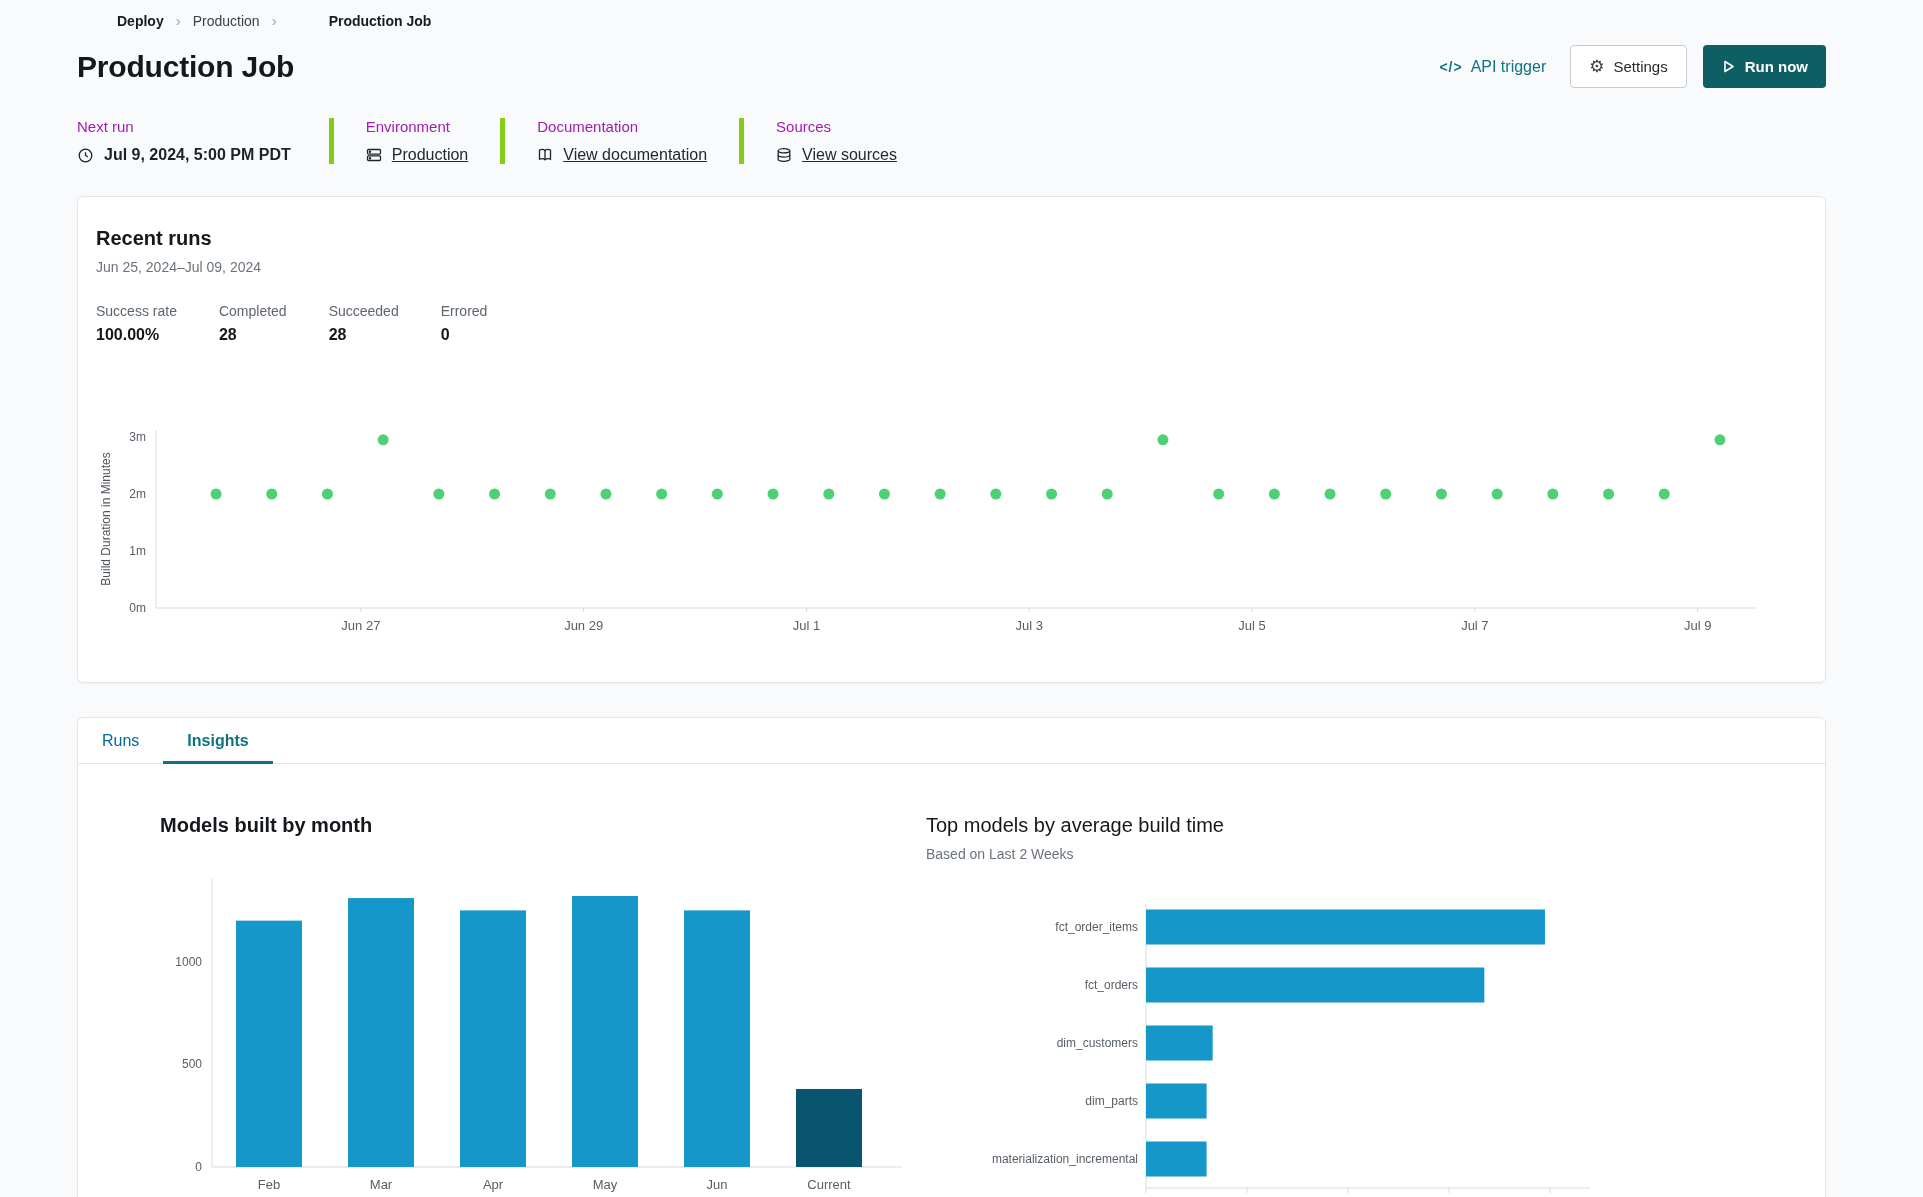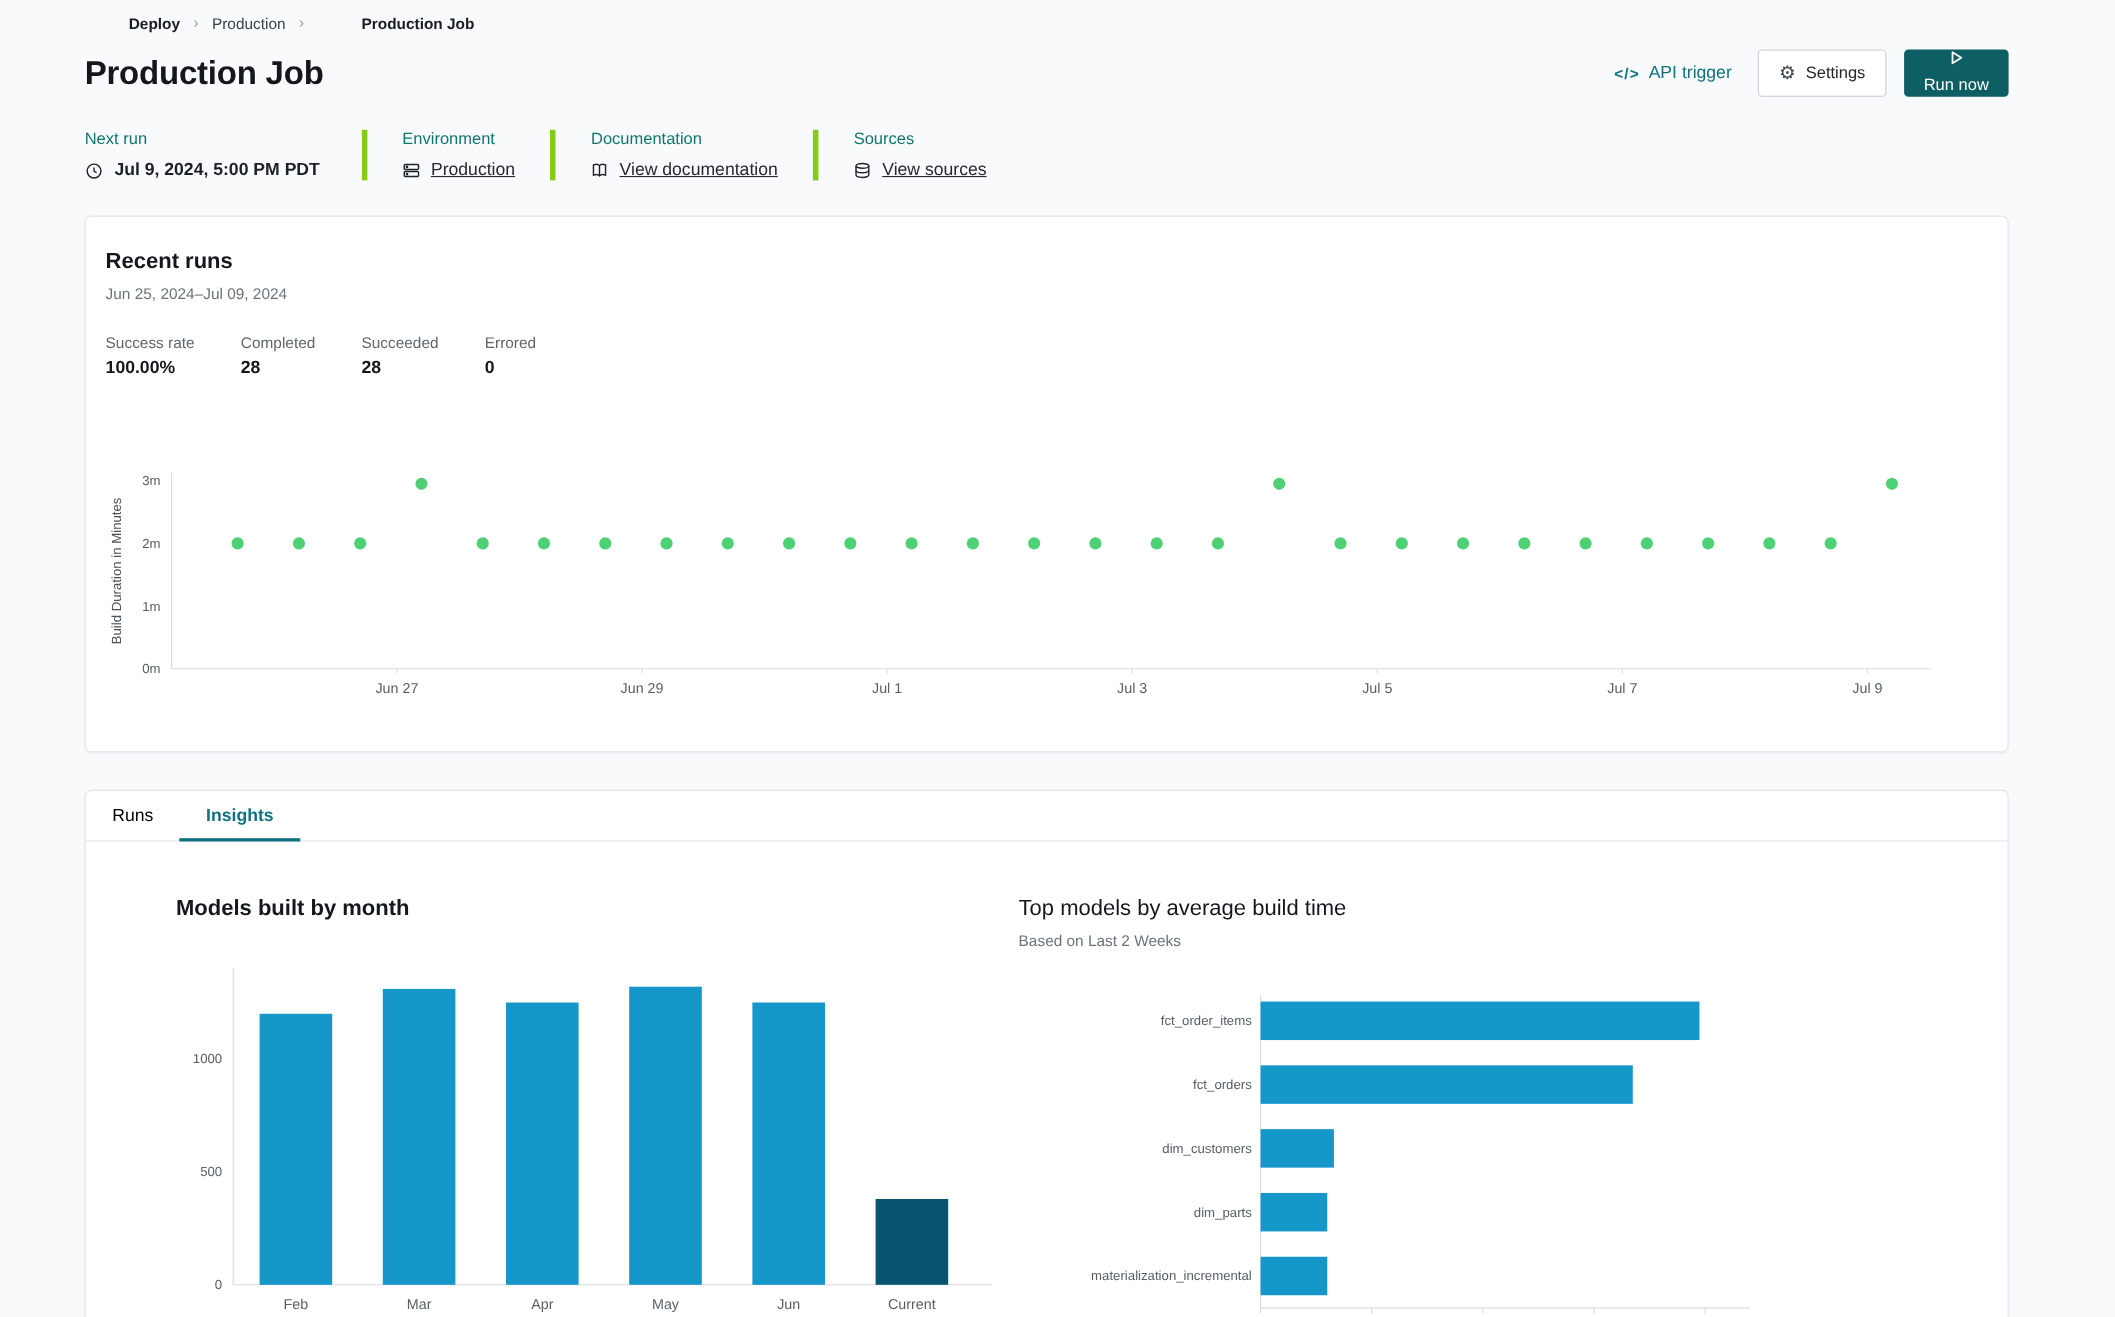--- a/index.html
+++ b/index.html
@@ -20,47 +20,47 @@
 
   
   .header-row { display: flex; justify-content: space-between; align-items: center; margin-top: 16px; }
   .page-title { font-size: 30px; font-weight: 700; color: #14181c; letter-spacing: -0.2px; }
   .actions { display: flex; align-items: center; gap: 16px; }
   .api-trigger { display: inline-flex; align-items: center; gap: 8px; font-size: 16px; cursor: pointer; margin-right: 8px; }
   .api-code { font-weight: 700; font-size: 14px; letter-spacing: 1px; }
   .btn { display: inline-flex; align-items: center; gap: 9px; height: 43px; padding: 0 18px;
          border-radius: 4px; font-size: 15px; cursor: pointer; font-family: inherit; }
   .btn-secondary { background: #fff; border: 1px solid #c6ccd2; color: #24292e; }
-  .btn-primary { border: none; color: #fff; font-weight: 400; flex-direction: column; }
+  .btn-primary { border: none; color: #fff; font-weight: 700; }
   .gear { font-size: 17px; line-height: 1; color: #39424b; }
 
   
   .meta-row { display: flex; margin-top: 30px; }
   .meta-item { padding: 0 32px; border-left: 5px solid #84cc16; }
   .meta-item:first-child { padding-left: 0; border-left: none; padding-right: 38px; }
-  .meta-label { font-size: 15px; color: #0f766e; }
+  .meta-label { font-size: 15px; color: #a21caf; }
   .meta-value { margin-top: 11px; display: flex; align-items: center; gap: 10px; font-size: 16px; color: #1c2126; }
   .meta-value .strong { font-weight: 700; }
   .meta-link { text-decoration: underline; font-weight: 500; color: #24292e; cursor: pointer; }
   .micon { display: inline-flex; }
   .micon svg { stroke: #1f2428; fill: none; stroke-width: 1.3; }
 
   
   .card { background: #fff; border: 1px solid #e3e6e9; border-radius: 6px; box-shadow: 0 1px 2px rgba(16,24,32,0.04); }
   .recent-card { margin-top: 32px; padding: 30px 18px 18px; }
   .recent-title { font-size: 20px; font-weight: 700; color: #14181c; }
   .recent-range { font-size: 14px; color: #6a737c; margin-top: 9px; }
   .stats-row { display: flex; gap: 42px; margin-top: 28px; align-items: flex-end; }
   .stat-label { font-size: 14px; color: #5d666e; }
   .stat-value { font-size: 16px; font-weight: 700; margin-top: 7px; color: #14181c; }
   .scatter-wrap { margin-top: 24px; }
 
   .insights-card { margin-top: 34px; min-height: 570px; }
   .tabs { display: flex; border-bottom: 1px solid #e3e6e9; }
-  .tab { padding: 14px 24px 11px; font-size: 16px; color: #000000; cursor: pointer;
+  .tab { padding: 14px 24px 11px; font-size: 16px; color: #0369a1; cursor: pointer;
          border-bottom: 3px solid transparent; margin-bottom: -1px; }
   .tab.active { font-weight: 700; }
 
   .charts-row { display: flex; padding: 50px 40px 30px 64px; }
   .chart-block-left { width: 784px; }
   .chart-left-title { margin-left: 18px; font-size: 20px; font-weight: 700; color: #14181c; }
   .chart-block-right { flex: 1; }
   .chart-right-title { font-size: 20px; font-weight: 400; color: #14181c; }
   .chart-subtitle { font-size: 14px; color: #6a737c; margin-top: 9px; }
   .svg-space { margin-top: 30px; }

